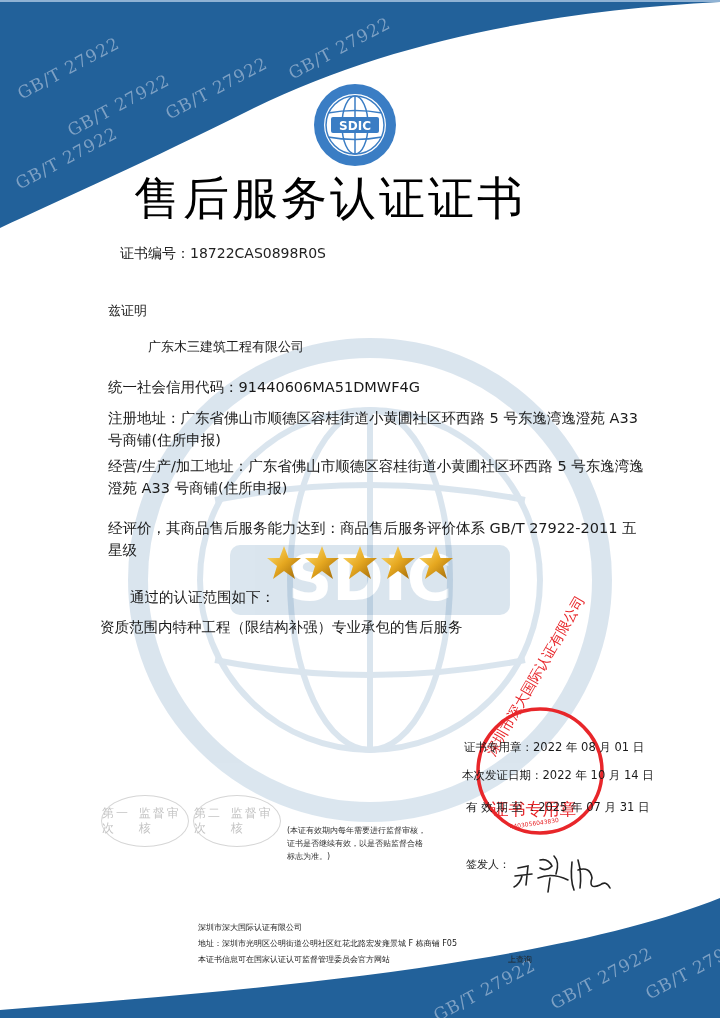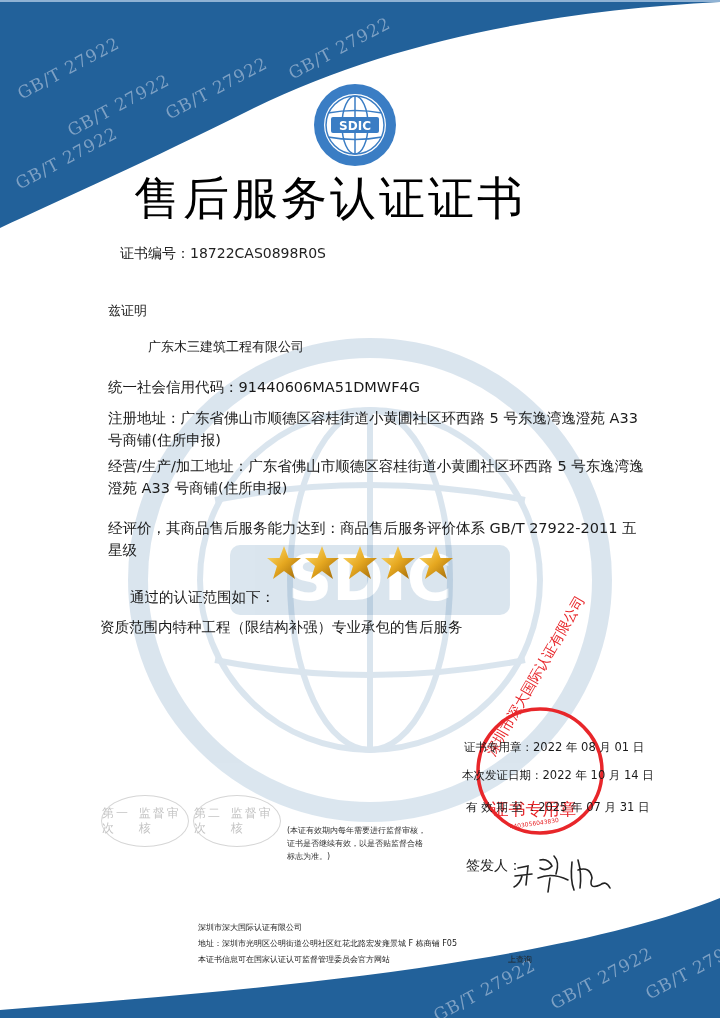--- a/index.html
+++ b/index.html
@@ -16,21 +16,21 @@
   .line { left: 108px; font-size: 14.5px; color: #1a1a1a; line-height: 22px; width: 540px; }
   .line-lg { font-size: 13px; }
   .stars { left: 266px; top: 545px; display: flex; gap: 2px; }
   .star { width: 36px; height: 36px; }
   .dates { left: 464px; font-size: 11.5px; color: #1a1a1a; white-space: nowrap; }
   .oval { position: absolute; width: 86px; height: 50px; border: 1.5px solid #d6d6d6;
           border-radius: 50%; display: flex; flex-direction: row; align-items: center;
           justify-content: center; color: #c4c4c4; font-family: "DejaVu Serif", "Liberation Serif", serif;
           font-size: 12px; line-height: 15px; letter-spacing: 2px; }
   .note { left: 287px; top: 800px; width: 140px; font-size: 8px; line-height: 13px; color: #333; margin-top: 24px; }
-  .signer { left: 466px; top: 857px; font-size: 14px; color: #222; }
+  .signer { left: 466px; top: 857px; font-size: 11px; color: #222; }
   .footer { left: 198px; font-size: 8px; color: #222; white-space: nowrap; }
 </style>
 </head>
 <body>
 
 <svg id="bg-svg" viewBox="0 0 720 1018">
 
   <path d="M0,0 L720,0 L720,2 C560,10 390,40 250,110 C150,160 60,200 0,228 Z" fill="#22619a"></path>
   <rect x="0" y="0" width="720" height="2" fill="#8fb2d4"></rect>
 

